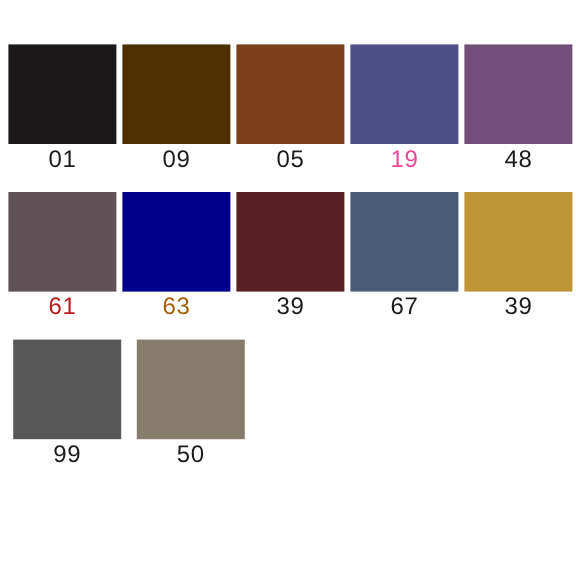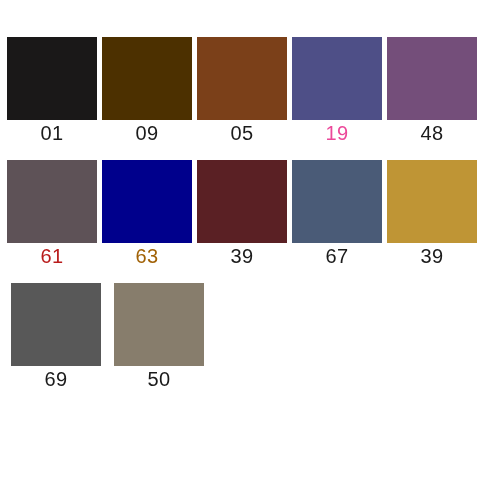--- a/index.html
+++ b/index.html
@@ -103,21 +103,21 @@
     </div>
     <div class="swatch-cell">
       <span class="swatch-color" style="background-color: rgb(191, 149, 53);"></span>
       <span class="swatch-label" style="color: rgb(27, 27, 27);">39</span>
     </div>
   </div>
 
   <div class="swatch-row">
     <div class="swatch-cell">
       <span class="swatch-color" style="background-color: rgb(88, 88, 88);"></span>
-      <span class="swatch-label" style="color: rgb(27, 27, 27);">69</span>
+      <span class="swatch-label" style="color: rgb(27, 27, 27);">99</span>
     </div>
     <div class="swatch-cell">
       <span class="swatch-color" style="background-color: rgb(135, 125, 108);"></span>
       <span class="swatch-label" style="color: rgb(27, 27, 27);">50</span>
     </div>
   </div>
 
 </div>
 
 </body></html>

